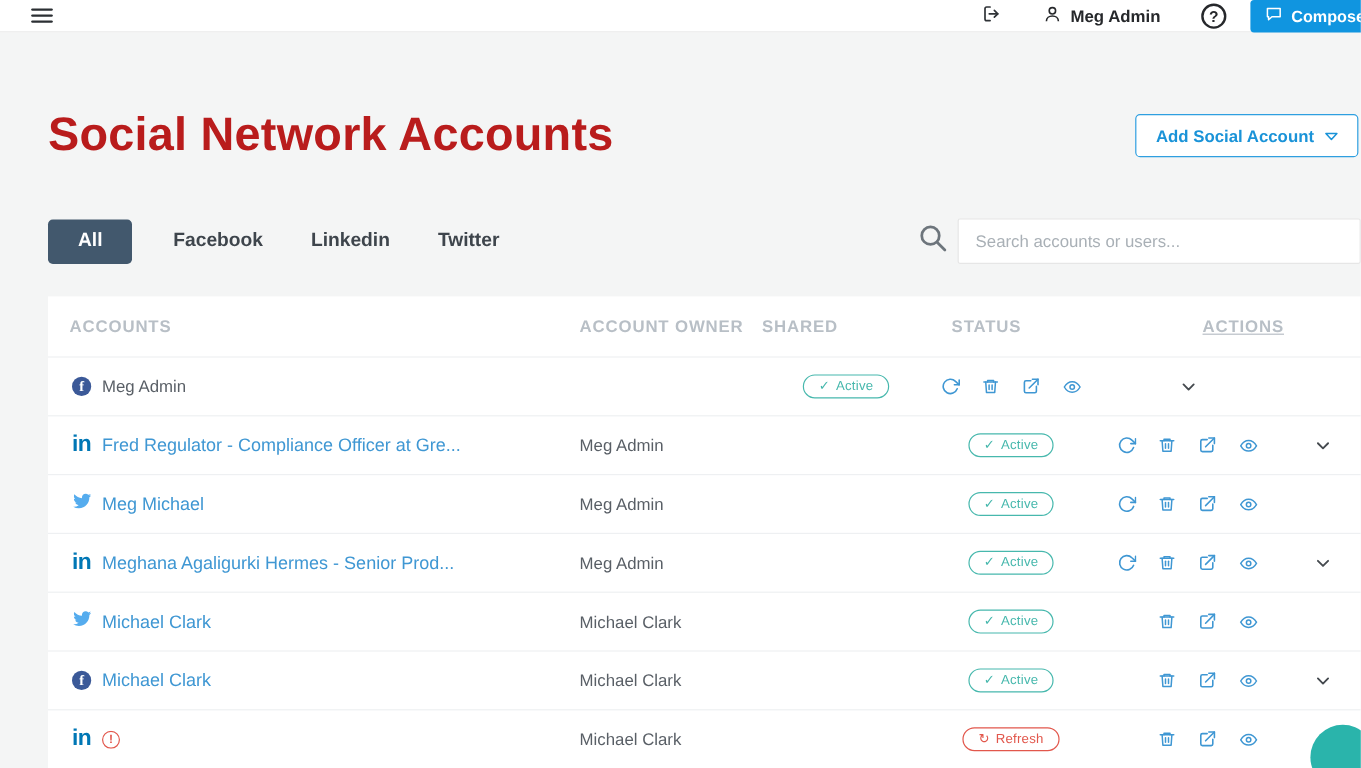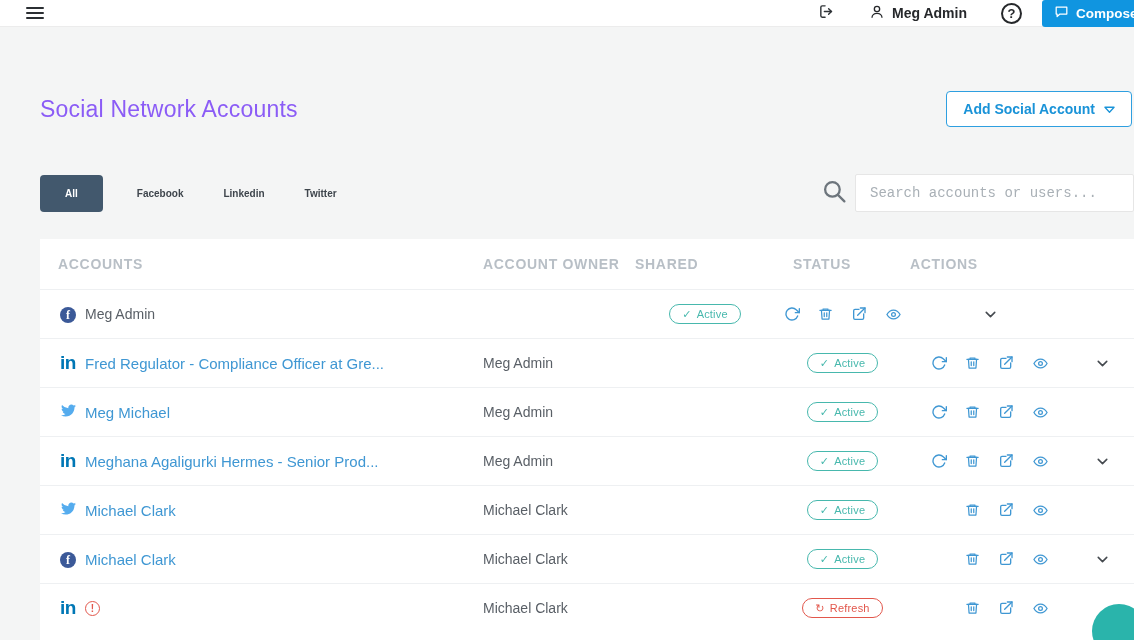--- a/index.html
+++ b/index.html
@@ -29,50 +29,50 @@
   }
   .compose-btn {
     height:27px; width:128px; margin-right:-36px;
     background:#1095e0; color:#fff; border:none; border-radius:3px 0 0 3px;
     font-weight:700; font-size:13.5px; font-family:"Liberation Sans",sans-serif;
     display:flex; align-items:center; gap:7px; padding:0 12px; cursor:pointer;
   }
   
   .main { padding-left:40px; }
   .page-head { margin-top:64px; display:flex; align-items:center; justify-content:space-between; padding-right:2px; }
-  .page-title { font-size:23px; font-weight:400; color:#8b5cf6; letter-spacing:.2px; }
+  .page-title { font-size:39px; font-weight:700; color:#b91c1c; letter-spacing:.2px; }
   .add-btn {
     height:36px; padding:0 16px; background:#fff; border:1px solid #2e9fe0; border-radius:4px;
     color:#1a93d8; font-weight:700; font-size:14px; font-family:"Liberation Sans",sans-serif;
     display:flex; align-items:center; gap:9px; cursor:pointer;justify-content:flex-end;
   }
   
   .filter-row { margin-top:47px; display:flex; align-items:center; justify-content:space-between; }
   .tabs { display:flex; align-items:center; gap:28px; }
   .tab {
     height:37px; background:transparent; border:none; cursor:pointer;
-    font-weight:700; font-size:10px; color:#3e454c; font-family:"Liberation Sans",sans-serif; padding:0 6px;
+    font-weight:700; font-size:16px; color:#3e454c; font-family:"Liberation Sans",sans-serif; padding:0 6px;
   }
   .tab.active { background:#42586d; color:#fff; border-radius:4px; padding:0 25px; }
   .search-wrap { display:flex; align-items:center; gap:8px; }
   .search-input {
-    width:279px; height:38px; border:1px solid #e6e6e6; background:#fff; border-radius:2px;
-    padding:0 14px; font-size:14px; color:#ec4899; outline:none; font-family:Liberation Mono, monospace;
+    width:336px; height:38px; border:1px solid #e6e6e6; background:#fff; border-radius:2px;
+    padding:0 14px; font-size:14px; color:#ec4899; outline:none; font-family:Liberation Sans, sans-serif;
   }
   .search-input::placeholder { color:#a9b0b6; }
   
   .table { margin-top:27px; width:1094px; background:#fff; padding-bottom:12px; }
   .thead {
     display:grid; grid-template-columns:443px 152px 140px 135px 160px 1fr;
     height:50px; align-items:center;
     color:#b8bfc6; font-size:14px; font-weight:700; letter-spacing:.7px;
   }
   .th0 { padding-left:18px; }
   .th3 { padding-left:18px; }
-  .th4 { text-align:left; }
+  .th4 { text-align:right;text-decoration:underline; }
   .row {
     display:grid; grid-template-columns:45px 398px 152px 140px 135px 160px 1fr;
     height:49px; align-items:center; border-top:1px solid #eef0f2;
   }
   .icon-cell { padding-left:20px; }
   .net-glyph { display:inline-flex; align-items:center; justify-content:center; }
   .net-glyph.facebook {
     width:16px; height:16px; border-radius:50%; background:#3b5998; color:#fff;
     font-size:12px; font-weight:700; font-family:"Liberation Serif", serif; line-height:1;
   }

